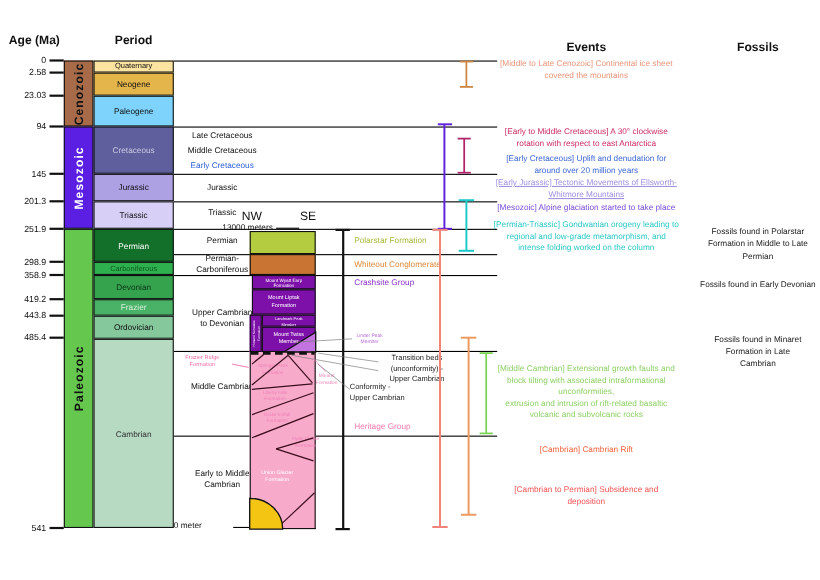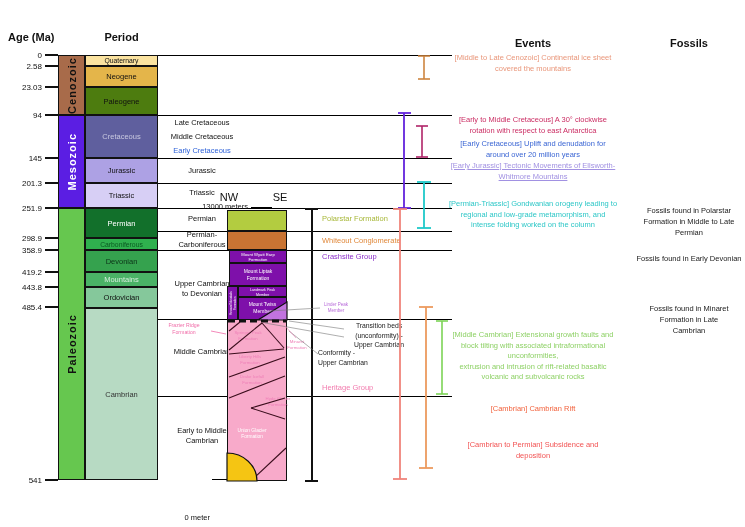--- a/index.html
+++ b/index.html
@@ -107,21 +107,21 @@
   <div class="abs era" style="left:58px;top:208px;width:27px;height:272px;background:#66C74F;">
       <span class="era-label">Paleozoic</span>
     </div>
 
   <div class="abs period" style="left:85px;top:55px;width:73px;height:11px;background:#FBE3A0;font-size:6.8px;">
       <span>Quaternary</span>
     </div>
   <div class="abs period" style="left:85px;top:66px;width:73px;height:21px;background:#E4B54A;">
       <span>Neogene</span>
     </div>
-  <div class="abs period" style="left:85px;top:87px;width:73px;height:28px;background:#4d7c0f;">
+  <div class="abs period" style="left:85px;top:87px;width:73px;height:28px;background:#7dd3fc;">
       <span>Paleogene</span>
     </div>
   <div class="abs period" style="left:85px;top:115px;width:73px;height:43px;background:#5F5F9E;color:#C9C9E0;">
       <span>Cretaceous</span>
     </div>
   <div class="abs period" style="left:85px;top:158px;width:73px;height:25px;background:#ADA1E4;">
       <span>Jurassic</span>
     </div>
   <div class="abs period" style="left:85px;top:183px;width:73px;height:25px;background:#D7CFF5;">
       <span>Triassic</span>
@@ -129,21 +129,21 @@
   <div class="abs period" style="left:85px;top:208px;width:73px;height:30px;background:#12702B;color:#fff;">
       <span>Permian</span>
     </div>
   <div class="abs period" style="left:85px;top:238px;width:73px;height:12px;background:#2FB04E;color:#0A5A22;font-size:6.8px;">
       <span>Carboniferous</span>
     </div>
   <div class="abs period" style="left:85px;top:250px;width:73px;height:22px;background:#35A24E;color:#0C3318;">
       <span>Devonian</span>
     </div>
   <div class="abs period" style="left:85px;top:272px;width:73px;height:15px;background:#4AB266;color:#D6EEDD;">
-      <span>Mountains</span>
+      <span>Frazier</span>
     </div>
   <div class="abs period" style="left:85px;top:287px;width:73px;height:21px;background:#85C89B;">
       <span>Ordovician</span>
     </div>
   <div class="abs period" style="left:85px;top:308px;width:73px;height:172px;background:#B7DAC3;color:#333;">
       <span>Cambrian</span>
     </div>
 
   <div class="abs sub" style="top:118px;">Late Cretaceous</div>
   <div class="abs sub" style="top:132px;">Middle Cretaceous</div>
@@ -154,21 +154,21 @@
   <div class="abs sub pre" style="top:230px;">Permian-
 Carboniferous</div>
   <div class="abs sub pre" style="top:279px;">Upper Cambrian
 to Devonian</div>
   <div class="abs sub" style="top:347px;">Middle Cambrian</div>
   <div class="abs sub pre" style="top:426px;">Early to Middle
 Cambrian</div>
 
   <div class="abs" style="left:158px;top:202px;width:90px;text-align:right;font-size:7.5px;">13000 meters</div>
   <div class="abs hline" style="left:251px;top:207px;width:21px;"></div>
-  <div class="abs" style="left:158px;top:473px;width:52px;text-align:right;font-size:7.5px;margin-top:40px;">0 meter</div>
+  <div class="abs" style="left:158px;top:473px;width:52px;text-align:left;font-size:7.5px;">0 meter</div>
   <div class="abs hline" style="left:212px;top:479px;width:15px;"></div>
   <div class="abs" style="left:311px;top:209px;width:1.5px;height:272px;background:#111;"></div>
   <div class="abs" style="left:305px;top:208px;width:13px;height:1.5px;background:#111;"></div>
   <div class="abs" style="left:305px;top:480px;width:13px;height:1.5px;background:#111;"></div>
 
   <div class="abs" style="left:214px;top:191px;width:30px;text-align:center;font-size:11px;">NW</div>
   <div class="abs" style="left:266px;top:191px;width:28px;text-align:center;font-size:11px;">SE</div>
 
   <div class="abs blk" style="left:227px;top:210px;width:60px;height:21px;background:#B3CC40;"></div>
   <div class="abs blk" style="left:227px;top:231px;width:60px;height:19px;background:#C97433;"></div>
@@ -224,20 +224,21 @@
   <div class="abs col-label" style="left:322px;top:383px;color:#F27BAE;">Heritage Group</div>
 
   <div class="abs ev pre" style="top:53px;color:#E9967A;">[Middle to Late Cenozoic] Continental ice sheet
 covered the mountains</div>
   <div class="abs ev pre" style="top:115px;color:#CB2D63;">[Early to Middle Cretaceous] A 30° clockwise
 rotation with respect to east Antarctica</div>
   <div class="abs ev pre" style="top:139px;color:#3B66D4;">[Early Cretaceous] Uplift and denudation for
 around over 20 million years</div>
   <div class="abs ev pre" style="top:161px;color:#A191E2;text-decoration:underline;">[Early Jurassic] Tectonic Movements of Ellsworth-
 Whitmore Mountains</div>
+  <div class="abs ev pre" style="top:184px;color:#7A4CD8;">[Mesozoic] Alpine glaciation started to take place</div>
   <div class="abs ev pre" style="top:199px;color:#2DC7C7;">[Permian-Triassic] Gondwanian orogeny leading to
 regional and low-grade metamorphism, and
 intense folding worked on the column</div>
   <div class="abs ev pre" style="top:330px;color:#8ED166;">[Middle Cambrian] Extensional growth faults and
 block tilting with associated intraformational
 unconformities,
 extrusion and intrusion of rift-related basaltic
 volcanic and subvolcanic rocks</div>
   <div class="abs ev pre" style="top:404px;color:#F2633E;">[Cambrian] Cambrian Rift</div>
   <div class="abs ev pre" style="top:440px;color:#F25353;">[Cambrian to Permian] Subsidence and

